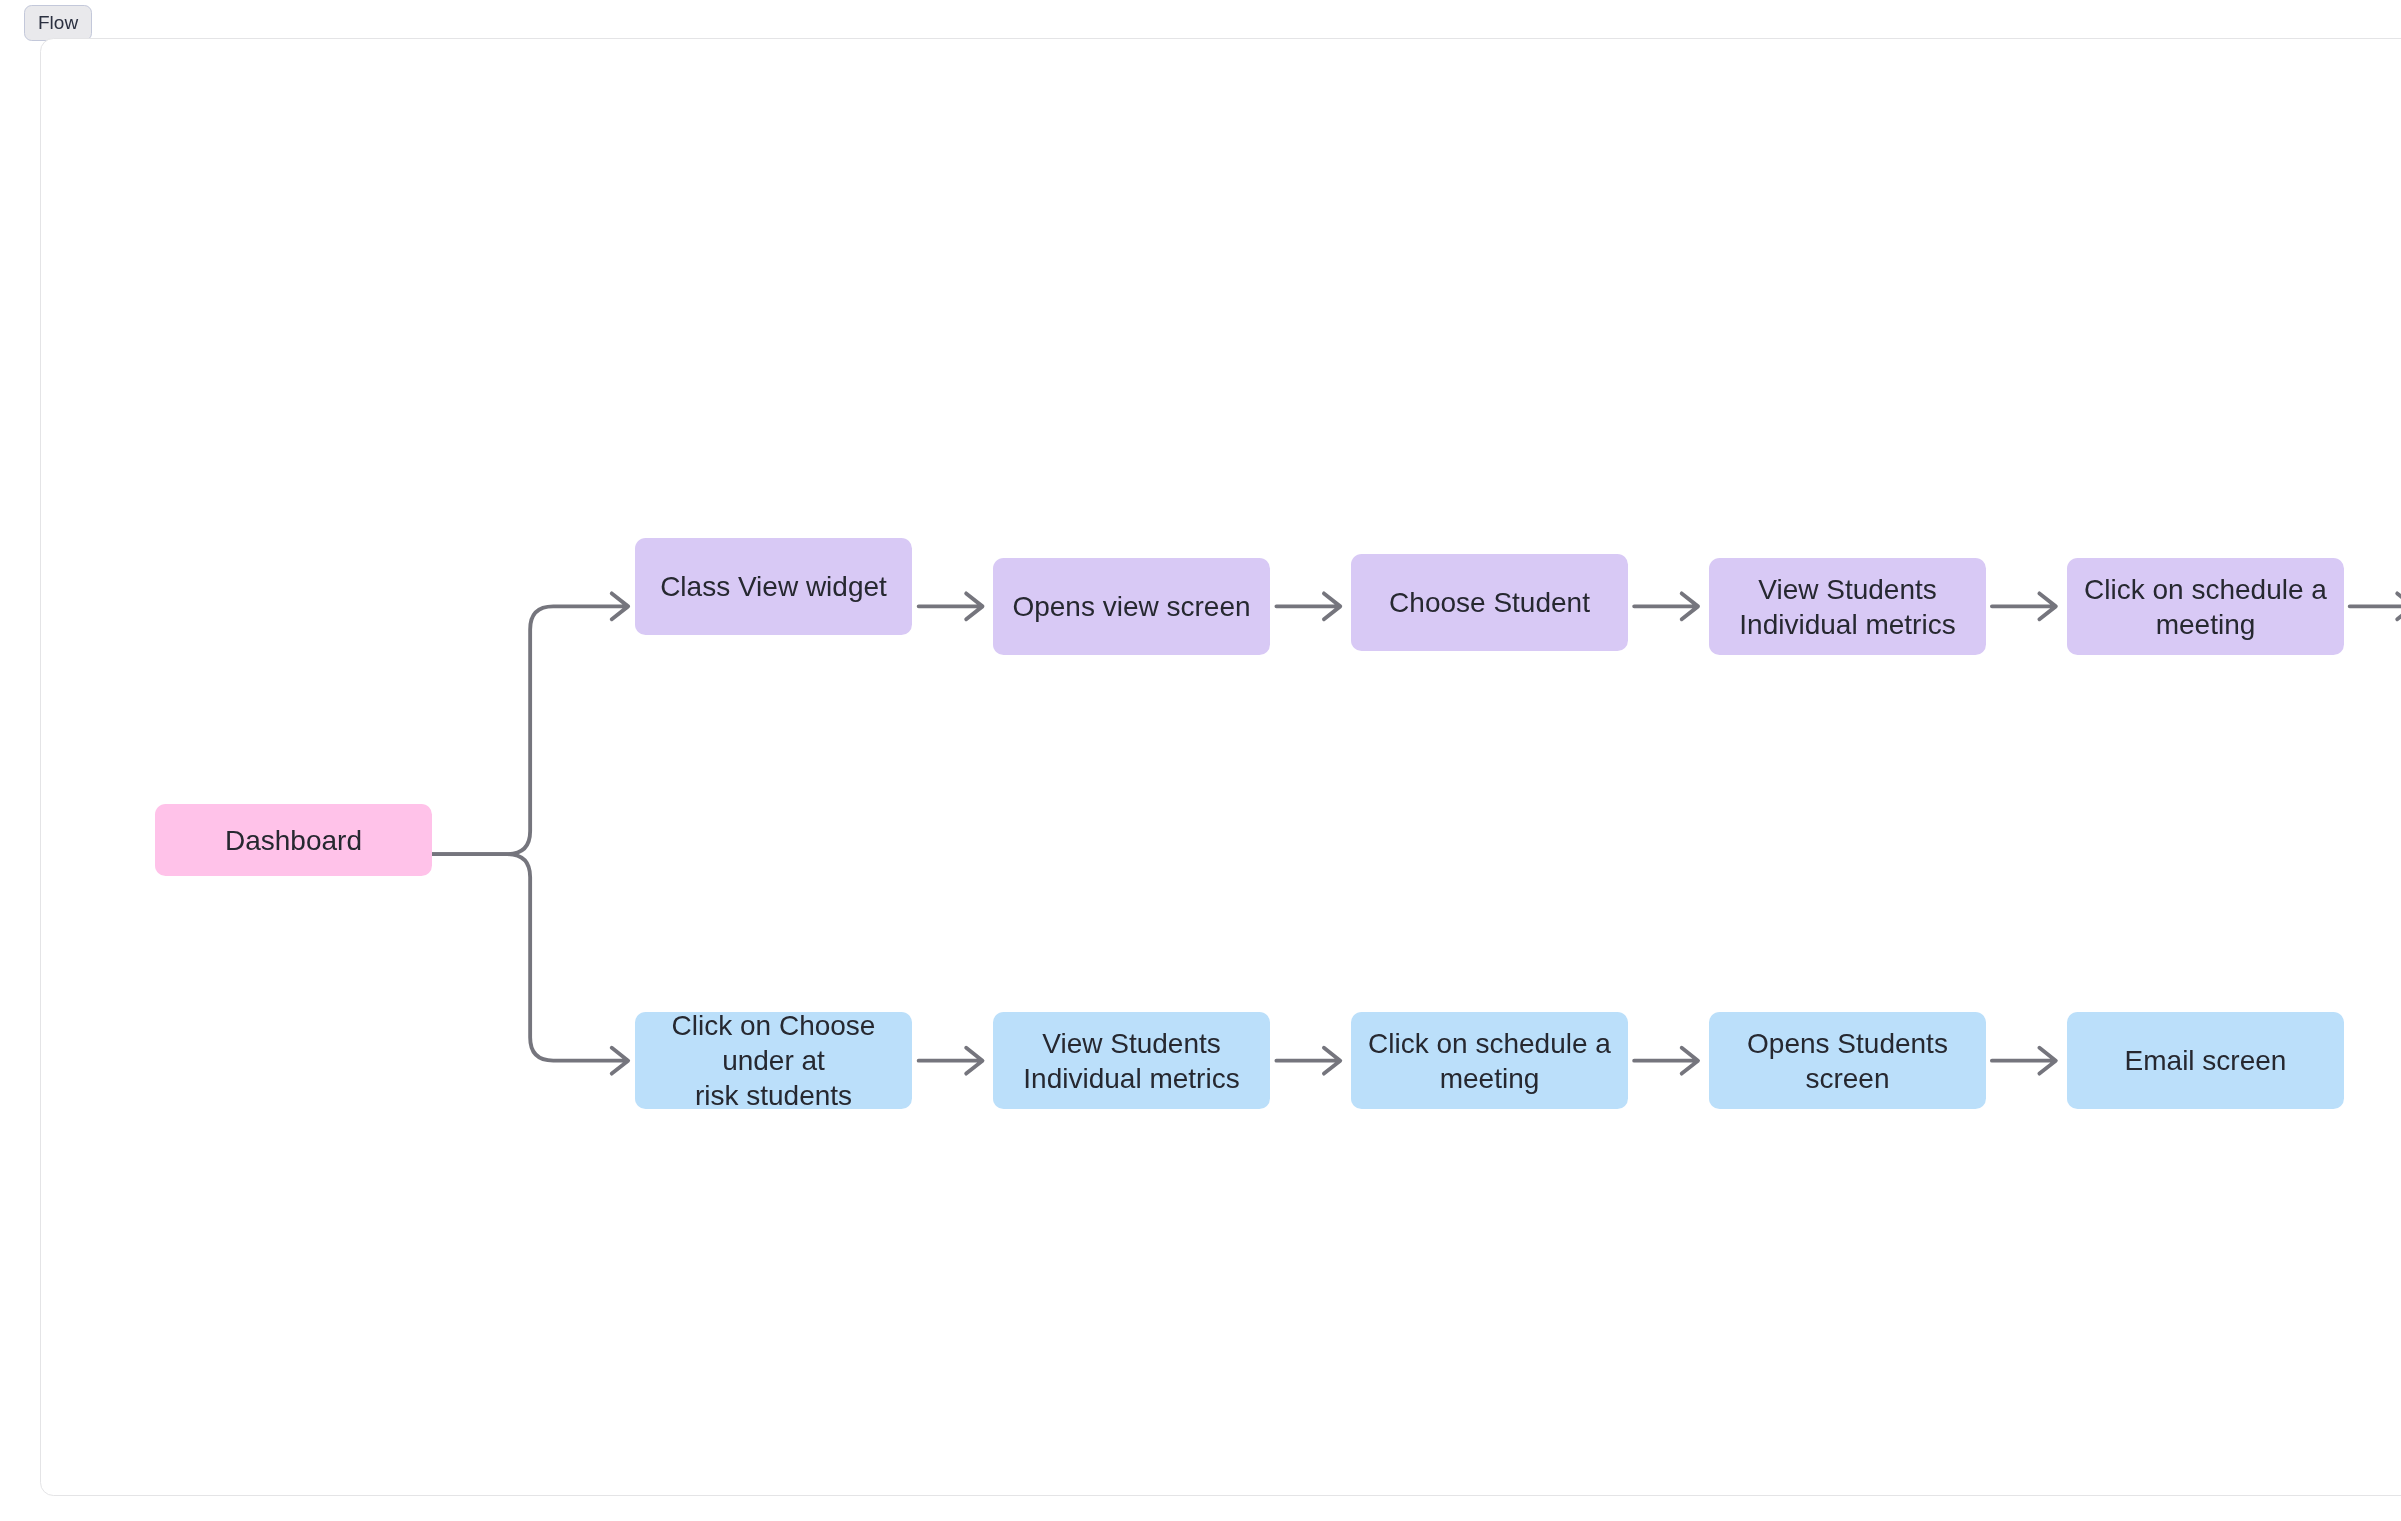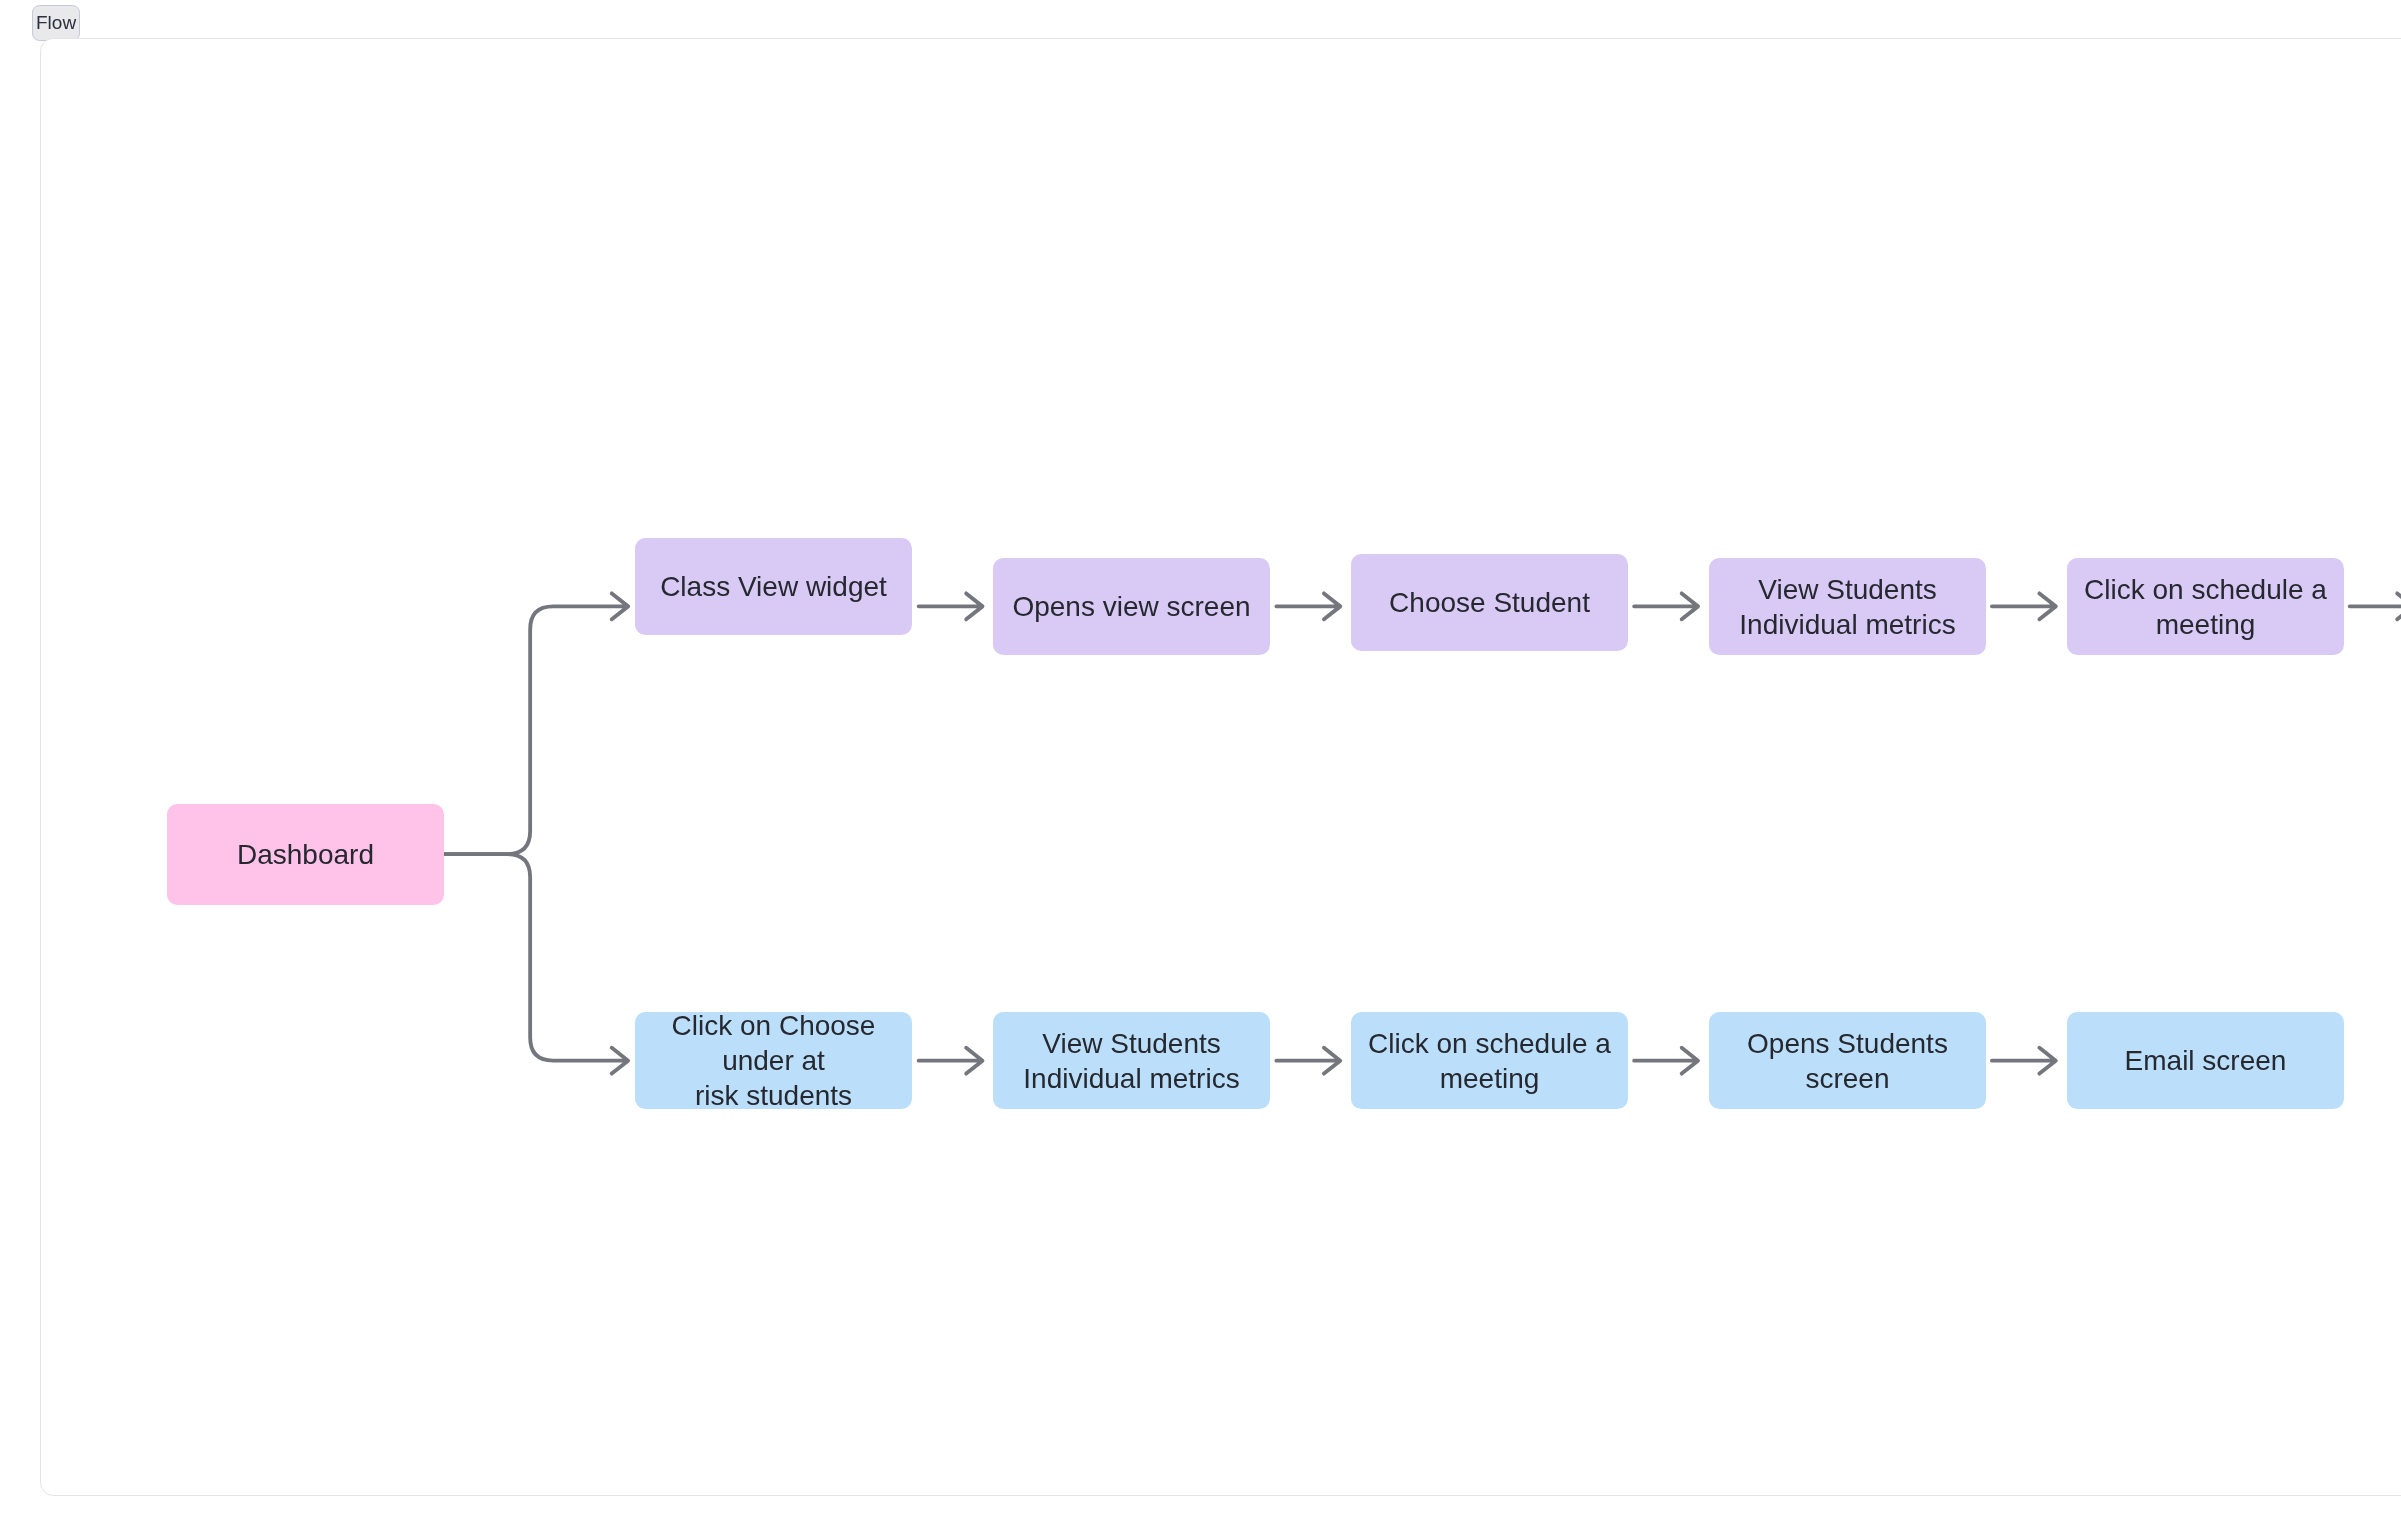--- a/index.html
+++ b/index.html
@@ -15,22 +15,22 @@
   }
   *{margin:0;padding:0;box-sizing:border-box;}
   html,body{background:#ffffff;}
   body{
     width:3179px;height:1522px;
     position:relative;
     font-family:"Liberation Sans","DejaVu Sans",sans-serif;
     overflow:hidden;
   }
   .flow-pill{
-    position:absolute;left:32px;top:5.3px;
-    height:36px;padding:0 3px;
+    position:absolute;left:24px;top:5.3px;
+    height:36px;padding:0 13px;
     display:flex;align-items:center;
     background:var(--pill-bg);
     border:1px solid var(--pill-border);
     border-radius:7.7px;
     font-size:19px;font-weight:500;color:var(--pill-text);
     font-family:inherit;cursor:pointer;
   }
   .canvas{
     position:absolute;left:40px;top:38px;
     width:3100px;height:1458px;
@@ -47,21 +47,21 @@
   }
   .node{
     position:absolute;width:277px;height:97px;
     border-radius:10.6px;
     display:flex;align-items:center;justify-content:center;
     text-align:center;
     font-size:28px;line-height:35px;color:var(--text);
     white-space:pre-line;
     cursor:default;
   }
-  .node.pink{background:var(--pink);height:101px;margin-left:12px;}
+  .node.pink{background:var(--pink);height:72px;}
   .node.purple{background:var(--purple);}
   .node.blue{background:var(--blue);}
 </style>
 </head>
 <body>
 
 <button class="flow-pill">Flow</button>
 
 <div class="canvas"></div>
 

